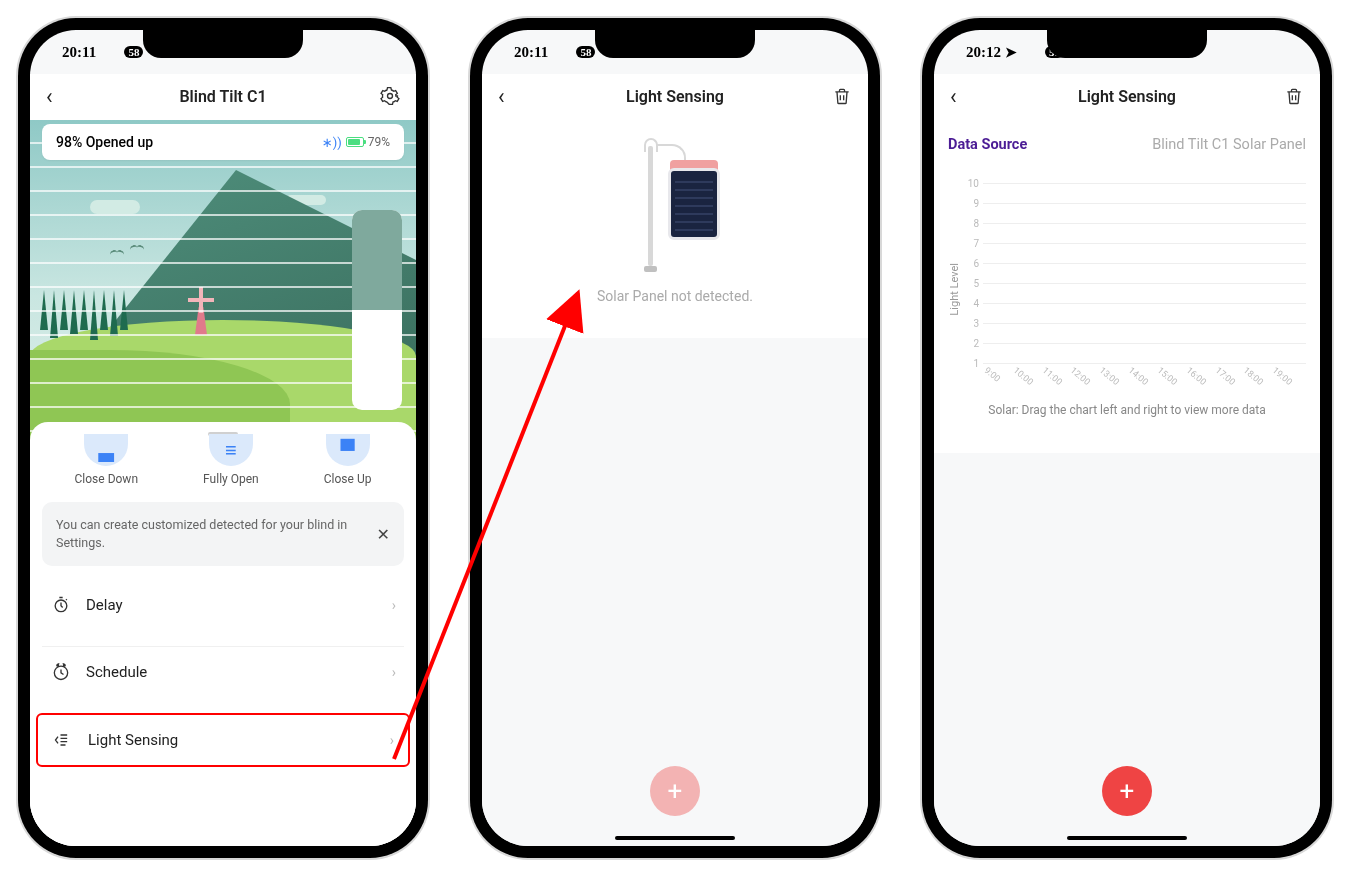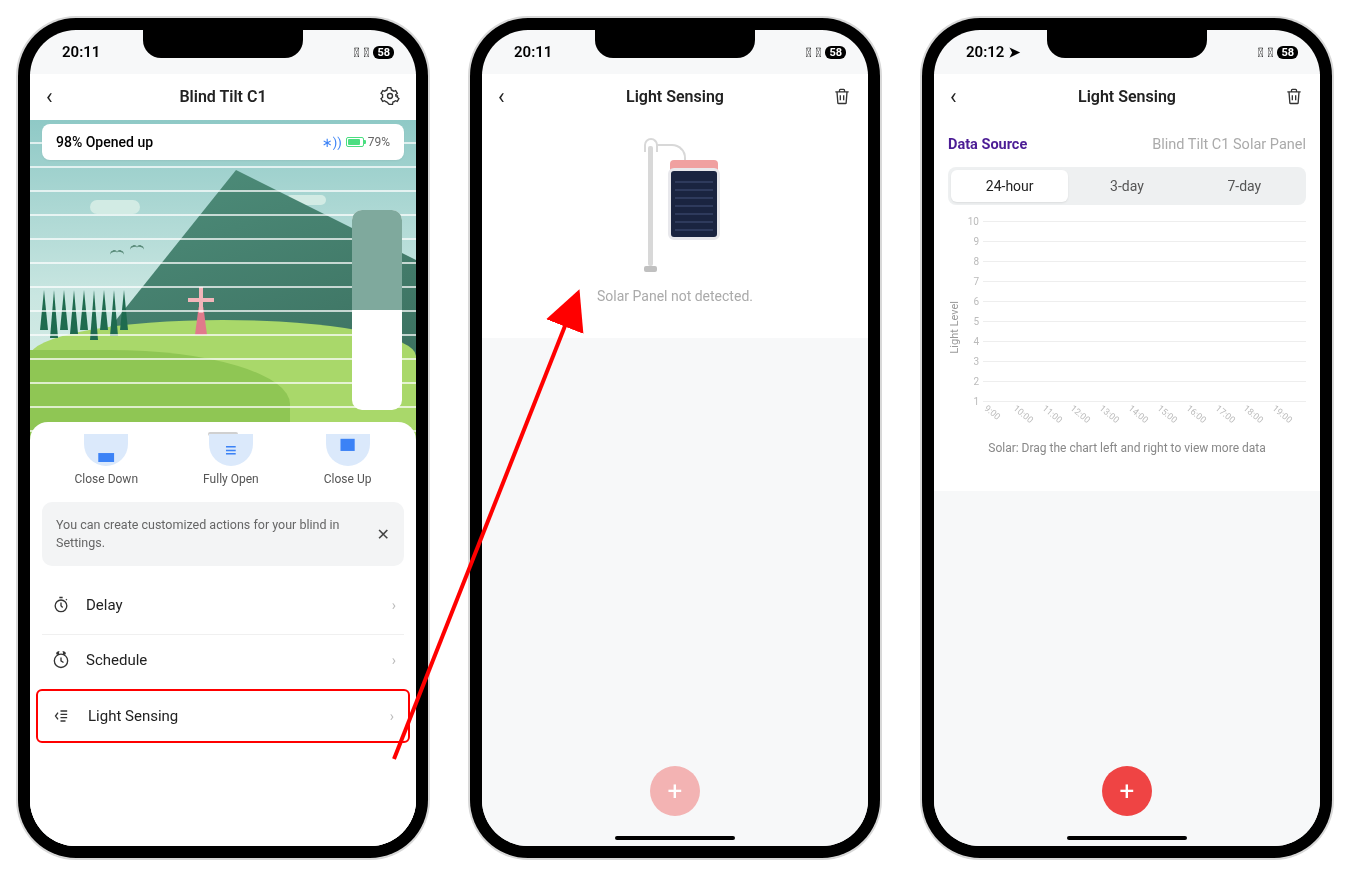--- a/index.html
+++ b/index.html
@@ -39,27 +39,27 @@
     transform: translateX(-50%);
     width: 160px;
     height: 28px;
     background: #000;
     border-radius: 0 0 18px 18px;
     z-index: 20;
   }
   .status-bar {
     height: 44px;
     display: flex;
-    justify-content: space-between;
     align-items: center;
     padding: 0 22px;
     font-size: 15px;
     font-weight: 600;
     color: #000;
     z-index: 10;
+    font-family: Liberation Serif, serif;
   }
   .status-left { padding-left: 10px; display:flex; align-items:center; gap:4px; }
   .status-right { display: flex; align-items: center; gap: 4px; font-size: 13px; }
   .nav-bar {
     height: 44px;
     display: flex;
     align-items: center;
     justify-content: space-between;
     padding: 0 16px;
     background: #fff;
@@ -143,21 +143,21 @@
     padding:14px 14px;
     display:flex;
     justify-content:space-between;
     align-items:center;
     gap:10px;
     margin:4px 0 14px 0;
   }
   .tip-text { font-size:12.5px; color:#666; line-height:1.45; flex:1; }
   .tip-close { color:#444; cursor:pointer; font-size:16px; }
 
-  .menu-list { display:flex; flex-direction:column; gap:4px; }
+  .menu-list { display:flex; flex-direction:column; gap:16px; }
   .menu-item {
     display:flex; align-items:center; justify-content:space-between;
     padding:14px 8px;
     font-size:15px; color:#222;
     cursor:pointer;
     border-top:1px solid #f0f0f0;
   }
   .menu-item:first-child { border-top:none; }
   .menu-left { display:flex; align-items:center; gap:14px; }
   .menu-icon { width:22px; height:22px; color:#333; display:flex; align-items:center; justify-content:center; }
@@ -304,21 +304,21 @@
           </div>
           <div class="action-item">
             <div class="action-icon action-icon-clip">
                 <span class="ai-inner">▀</span>
               </div>
             <span>Close Up</span>
           </div>
         </div>
 
         <div class="tip-box">
-          <span class="tip-text">You can create customized actions for your blind in Settings.</span>
+          <span class="tip-text">You can create customized detected for your blind in Settings.</span>
           <span class="tip-close">✕</span>
         </div>
 
         <div class="menu-list">
           <div class="menu-item">
             <div class="menu-left">
               <span class="menu-icon">
                 <svg viewBox="0 0 24 24" width="20" height="20" fill="none" stroke="#333" stroke-width="1.6">
                     <circle cx="12" cy="13" r="7"></circle>
                     <path d="M12 9v4l2 2M10 3h4M18 6l1-1"></path>
@@ -422,25 +422,20 @@
         <svg viewBox="0 0 24 24" fill="none" stroke="#333" stroke-width="1.6">
             <path d="M4 7h16M9 7V5a1 1 0 0 1 1-1h4a1 1 0 0 1 1 1v2M6 7l1 13a1 1 0 0 0 1 1h8a1 1 0 0 0 1-1l1-13M10 11v6M14 11v6"></path>
           </svg>
       </div>
     </div>
     <div class="p3-body">
       <div class="p3-top">
         <div class="p3-src-row">
           <span class="p3-src-label">Data Source</span>
           <span class="p3-src-val">Blind Tilt C1 Solar Panel</span>
-        </div>
-        <div class="seg">
-          <div class="seg-item active">24-hour</div>
-          <div class="seg-item">3-day</div>
-          <div class="seg-item">7-day</div>
         </div>
 
         <div class="chart-wrap">
           <div class="y-axis-label">Light Level</div>
           <div class="chart-inner">
             <div class="chart-grid" id="chart-grid">
                 <div class="grid-line" style="top: 0%;">
                   <span>10</span>
                 </div>
                 <div class="grid-line" style="top: 11.1111%;">

